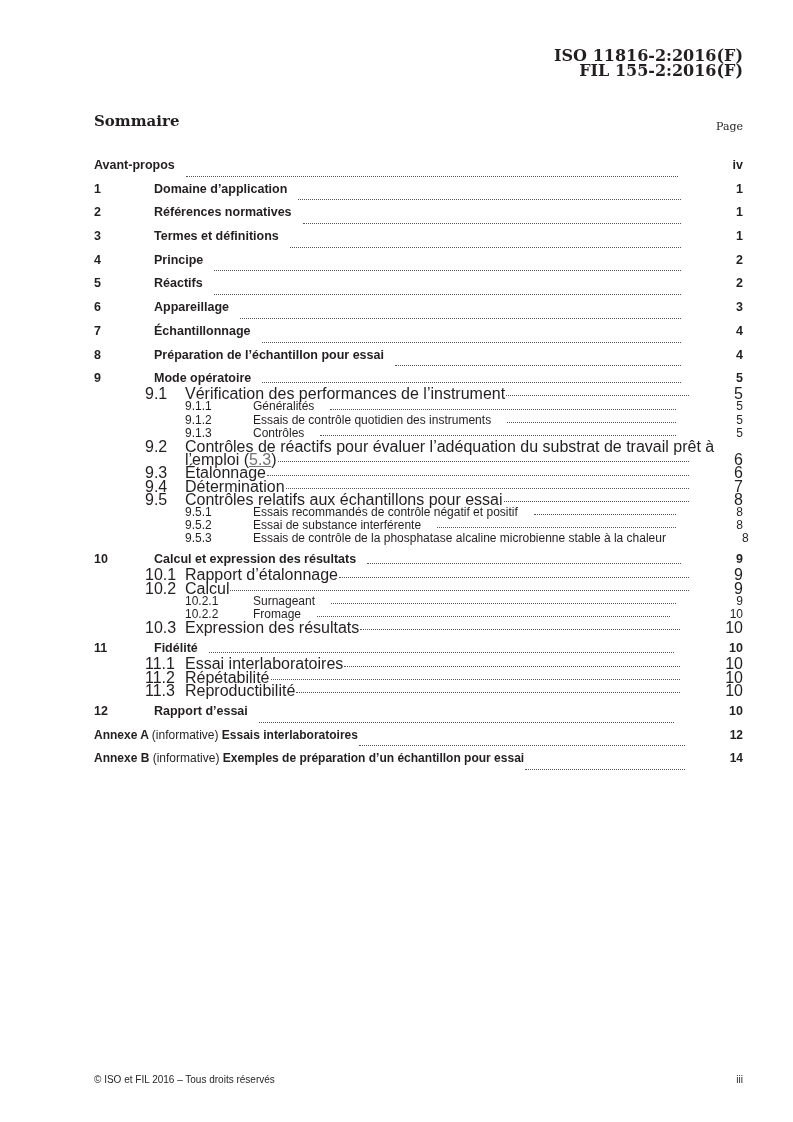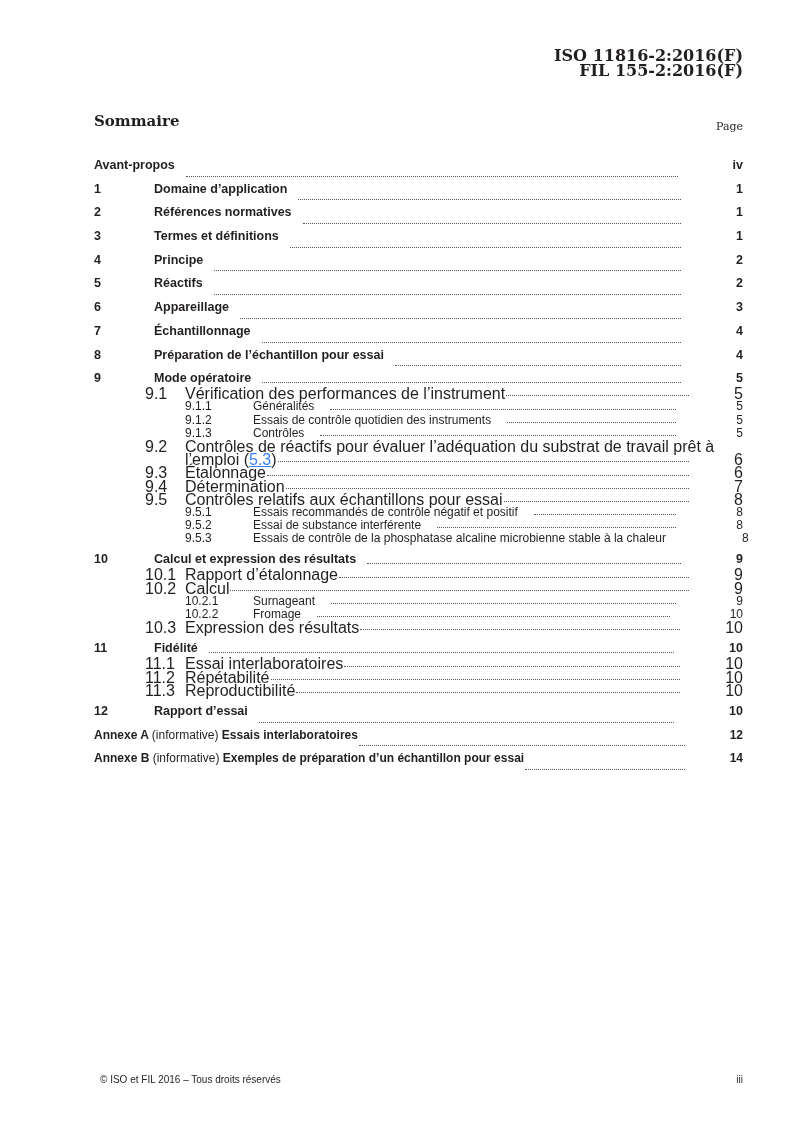--- a/index.html
+++ b/index.html
@@ -22,22 +22,22 @@
   .lvl0 .num { width: 50px; }
   .lvl1 { font-size: 16px; height: 13.2px; line-height: 13px; padding-left: 51px; }
   .lvl1 .num { width: 40px; }
   .lvl2 { font-size: 12px; height: 13.2px; line-height: 13px; padding-left: 91px; gap: 15px; }
   .lvl2 .num { width: 53px; }
   .lvl1 .pg, .lvl2 .pg { font-weight: normal; }
   .annex { font-weight: bold; font-size: 12px; height: 23.7px; line-height: 17px; }
   .annex .inf { font-weight: normal; }
   .cont { padding-left: 91px; }
   .gap { height: 6px; }
-  a.link { color: #3b82f6; text-decoration: underline; }
-  .footer { position: absolute; left: 100px; right: 50px; top: 1074px;
+  a.link { color: #737373; text-decoration: underline; }
+  .footer { position: absolute; left: 94px; right: 50px; top: 1074px;
             font-family: "Liberation Sans", sans-serif; font-size: 10px;
             display: flex; justify-content: space-between; }
 </style>
 </head>
 <body>
 
 <div class="doc-id">
   <div>ISO 11816-2:2016(F)</div>
   <div>FIL 155-2:2016(F)</div>
 </div>

